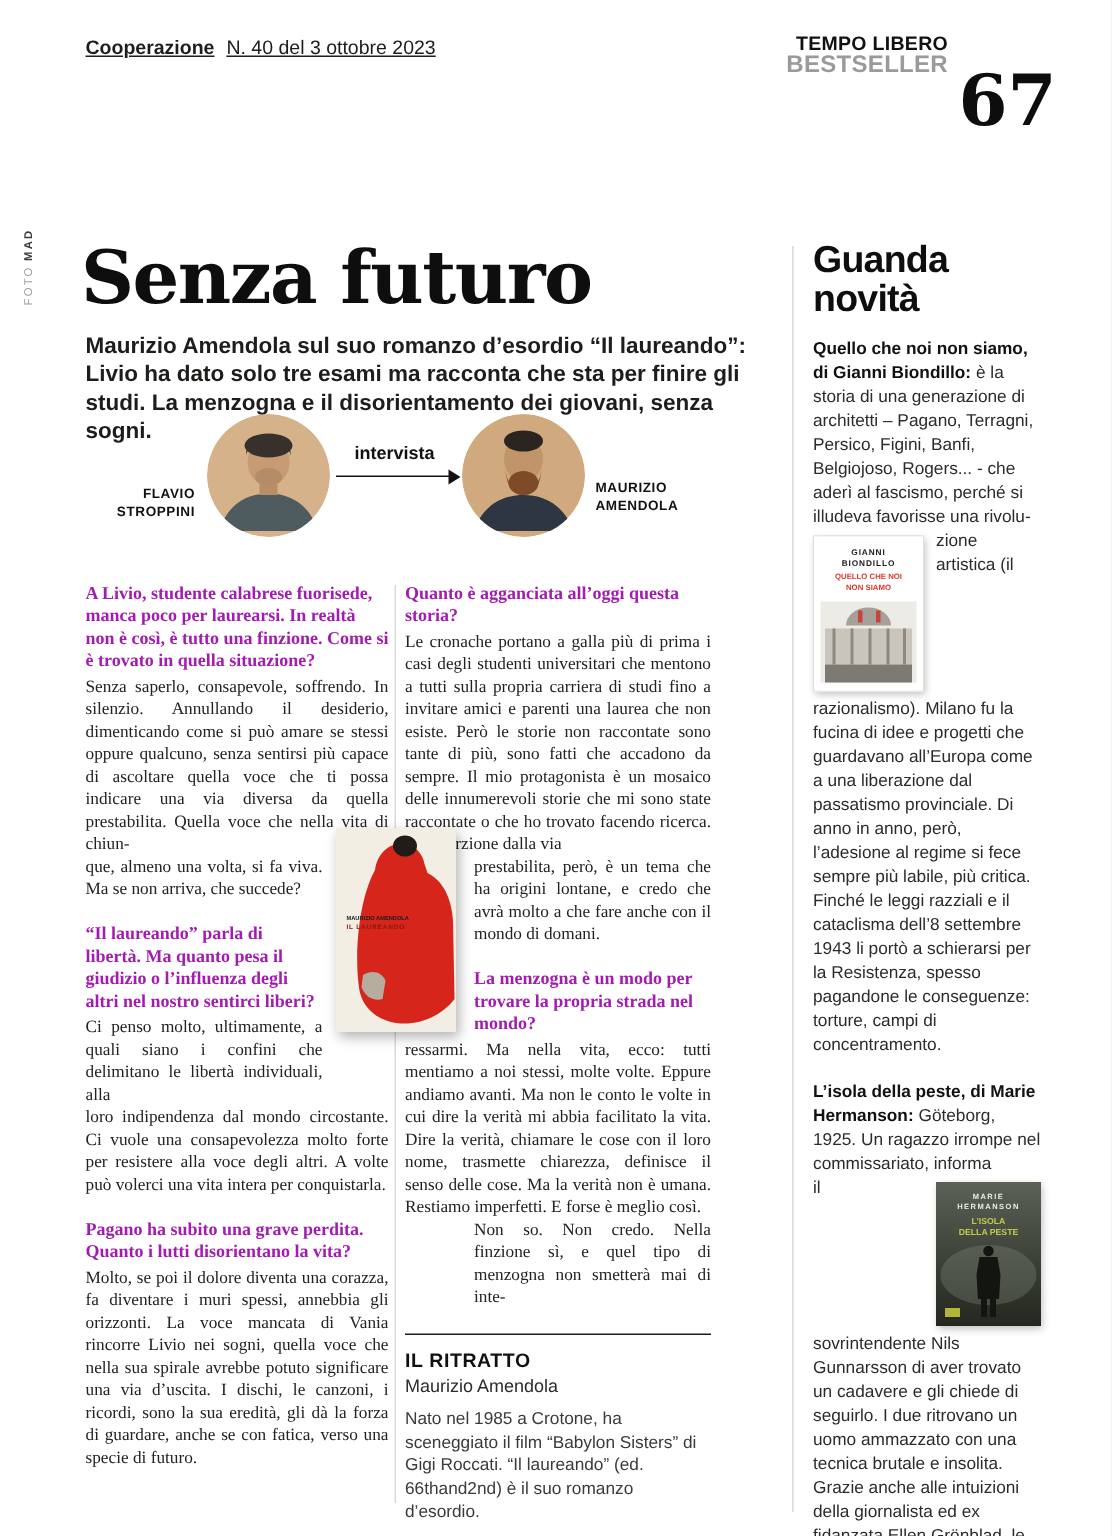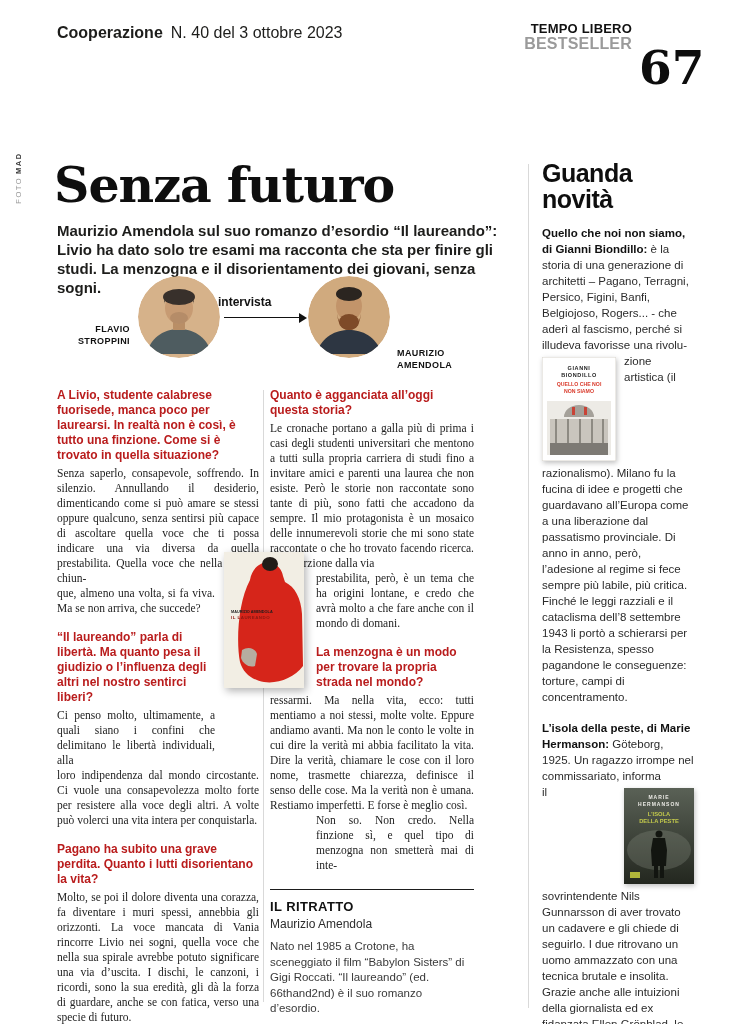--- a/index.html
+++ b/index.html
@@ -1,20 +1,20 @@
 <!DOCTYPE html>
 <html><head>
 <meta charset="utf-8">
 <style>
   html,body{margin:0;padding:0;background:#e9e9e9;}
   #page{position:relative;width:741px;height:1024px;background:#ffffff;overflow:hidden;
         font-family:"Liberation Sans",sans-serif;color:#1d1d1b;}
 
   
-  .hdr-left{position:absolute;left:57px;top:24px;font-size:16px;color:#1d1d1b;}
+  .hdr-left{position:absolute;left:57px;top:24px;font-size:13px;color:#1d1d1b;text-decoration:underline;}
   .hdr-left b{margin-right:8px;}
   .hdr-right{position:absolute;left:470px;top:21px;width:162px;text-align:right;line-height:15px;}
   .hdr-section{font-size:13px;font-weight:bold;letter-spacing:.2px;color:#111;}
   .hdr-subsection{font-size:16px;font-weight:bold;color:#9a9a9a;letter-spacing:.2px;}
   .page-num{position:absolute;left:639px;top:8px;width:62px;text-align:right;
             font-family:"DejaVu Serif",serif;font-weight:800;font-size:47px;color:#0d0d0d;margin-top:32px;}
 
   
   .foto-credit{position:absolute;left:-20px;top:172px;width:80px;height:12px;
                transform:rotate(-90deg);font-size:7.5px;letter-spacing:1.5px;text-align:center;}
@@ -25,34 +25,34 @@
   .title{position:absolute;left:54px;top:156px;width:470px;
          font-family:"DejaVu Serif",serif;font-weight:800;font-size:49px;
          letter-spacing:-1px;color:#0e0e0e;}
   .lede{position:absolute;left:57px;top:221px;width:452px;
         font-size:15px;font-weight:bold;line-height:19px;color:#1d1d1b;}
 
   
   .avatar{position:absolute;width:82px;height:82px;border-radius:50%;overflow:hidden;}
   .av1{left:138px;top:276px;}
   .av2{left:308px;top:276px;}
-  .iv-label{position:absolute;left:218px;top:295px;width:90px;
+  .iv-label{position:absolute;left:218px;top:295px;width:90px;text-align:center;
             font-size:12px;font-weight:bold;color:#111;}
   .arrow-line{position:absolute;left:224px;top:317px;width:76px;border-top:1.5px solid #111;}
   .arrow-head{position:absolute;left:299px;top:313px;width:0;height:0;
               border-left:8px solid #111;border-top:5px solid transparent;border-bottom:5px solid transparent;}
   .iv-name{font-size:9px;font-weight:bold;letter-spacing:.4px;line-height:11.5px;color:#111;}
   .name1{position:absolute;left:36px;top:324px;width:94px;text-align:right;}
-  .name2{position:absolute;left:397px;top:348px;width:90px;text-align:left;}
+  .name2{position:absolute;left:397px;top:320px;width:90px;text-align:left;}
 
   
   .col{position:absolute;top:388px;}
   .col1{left:57px;width:202px;}
   .col2{left:270px;width:204px;}
-  .q{font-size:12px;font-weight:bold;line-height:15px;color:#b91c1c;margin:14px 0 3px;}
+  .q{font-size:12px;font-weight:bold;line-height:15px;color:#a21caf;margin:14px 0 3px;font-family:Liberation Serif, serif;}
   .q:first-child{margin-top:0;}
   .a{font-family:"Liberation Serif",serif;font-size:11.5px;line-height:15px;color:#222;
      text-align:justify;margin:0;}
   .w-narrow{width:158px;}
   .indent{padding-left:46px;}
 
   
   .rule-cols{position:absolute;left:263px;top:390px;width:1px;height:612px;background:#d9d9d9;}
   .rule-side{position:absolute;left:528px;top:164px;width:1px;height:844px;background:#d9d9d9;}
 

